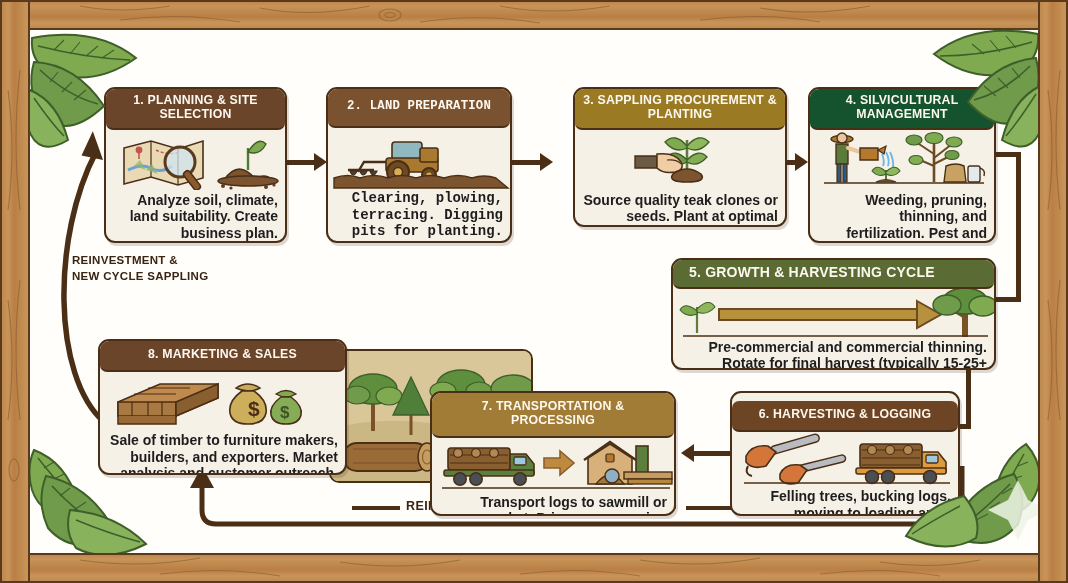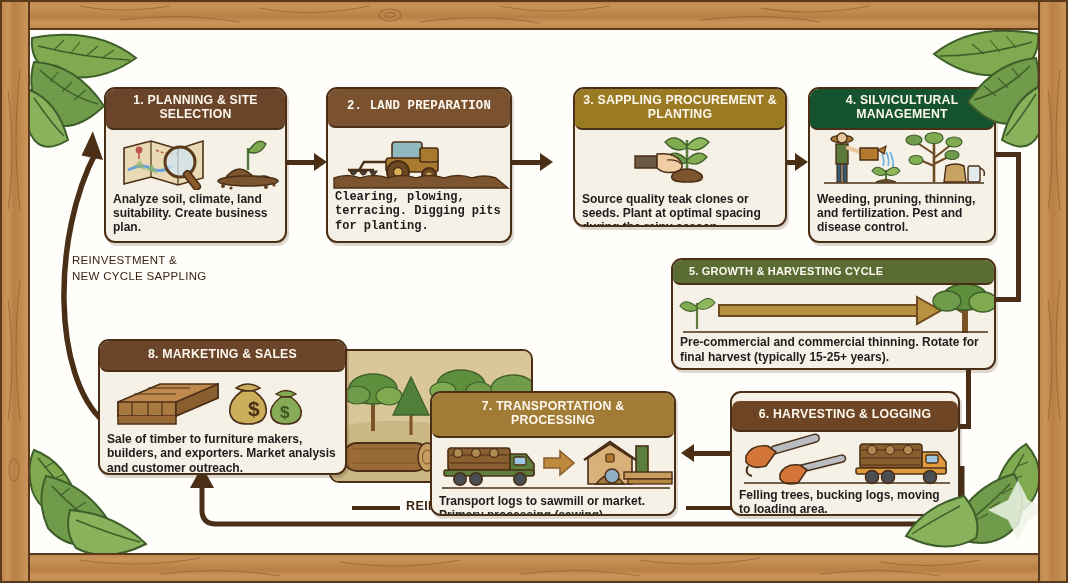--- a/index.html
+++ b/index.html
@@ -25,38 +25,38 @@
     font-family:"Liberation Sans",sans-serif;
     text-shadow:1px 1px 0 #e8ddcb;}
 
   
   .card{position:absolute;background:#f6f1e7;border:2.5px solid #4a2f16;border-radius:11px;
         box-sizing:border-box;overflow:hidden;z-index:20;
         box-shadow:2px 3px 0 rgba(74,47,22,.18);}
   .card .hdr{color:#fdf8ef;font-weight:bold;text-align:center;line-height:1.12;
         padding:5px 6px 6px;border-bottom:2.5px solid #4a2f16;font-size:12.3px;letter-spacing:.2px;border-radius:7px;}
   .card .art{height:60px;position:relative;}
-  .card .desc{font-size:12px;line-height:1.2;text-align:left;color:#1d1d1d;padding:2px 7px 6px;font-weight:600;}
+  .card .desc{font-size:14px;line-height:1.2;text-align:right;color:#1d1d1d;padding:2px 7px 6px;font-weight:600;}
 
   .hdr-brown{background:#6b452a;}
   .hdr-brown2{background:#7b5230;}
   .hdr-gold{background:#9a7b24;}
   .hdr-green{background:#14532d;}
   .hdr-olive{background:#5b6b34;}
   .hdr-darkbrown{background:#6e4524;margin-top:8px;}
   .hdr-tan{background:#a17c36;}
   .hdr-brown3{background:#6b452a;}
 
   
   .conn{position:absolute;background:#4a2f16;z-index:10;}
   .ah{position:absolute;width:0;height:0;z-index:11;}
   .ah-r{border-top:9px solid transparent;border-bottom:9px solid transparent;border-left:13px solid #4a2f16;}
   .ah-l{border-top:9px solid transparent;border-bottom:9px solid transparent;border-right:13px solid #4a2f16;}
 
-  .loop-label{position:absolute;font-size:11.5px;font-weight:normal;color:#3a2412;line-height:1.35;letter-spacing:.3px;z-index:18;}
+  .loop-label{position:absolute;font-size:11.5px;font-weight:bold;color:#3a2412;line-height:1.35;letter-spacing:.3px;z-index:18;}
   .bottom-label{position:absolute;font-size:12.5px;font-weight:bold;color:#3a2412;letter-spacing:.4px;z-index:18;}
   .rule{position:absolute;height:4px;background:#4a2f16;z-index:17;}
 
   
   .forest{position:absolute;border-radius:10px;border:2.5px solid #4a2f16;background:#d9c79a;z-index:15;overflow:hidden;}
 
   
   .leaf{position:absolute;z-index:55;}
 </style>
 </head>
@@ -186,21 +186,21 @@
             <rect x="158" y="36" width="12" height="16" rx="2" fill="#e4e9ee" stroke="#4a2f16" stroke-width="1.4"></rect>
             <path d="M170 38 q6 2 4 8" stroke="#4a2f16" stroke-width="1.4" fill="none"></path>
           </g>
           <path d="M14 53 h160" stroke="#4a2f16" stroke-width="1.4"></path>
         </svg>
       </div>
       <div class="desc">Weeding, pruning, thinning, and fertilization. Pest and disease control.</div>
     </div>
 
     <div class="card" style="left:645px;top:232px;width:325px;height:112px;">
-      <div class="hdr hdr-olive" style="text-align:left;padding-left:16px;font-size:11px;">5. GROWTH &amp; HARVESTING CYCLE</div>
+      <div class="hdr hdr-olive" style="text-align:left;padding-left:16px;font-size:14px;">5. GROWTH &amp; HARVESTING CYCLE</div>
       <div class="art" style="height:48px;">
         <svg width="325" height="50" viewBox="0 0 325 50">
           <g>
             <path d="M24 44 L24 18" stroke="#5e7d3a" stroke-width="2.2"></path>
             <path d="M24 22 q-12 -10 -17 -1 q7 8 17 4 Z" fill="#7faa4f" stroke="#3f5f2a" stroke-width="1.1"></path>
             <path d="M24 20 q12 -12 18 -2 q-8 9 -18 5 Z" fill="#8fb85c" stroke="#3f5f2a" stroke-width="1.1"></path>
           </g>
           <g>
             <rect x="46" y="20" width="200" height="11" fill="#b8913f" stroke="#6d4a22" stroke-width="2"></rect>
             <path d="M244 12 L268 25.5 L244 39 Z" fill="#b8913f" stroke="#6d4a22" stroke-width="2"></path>

